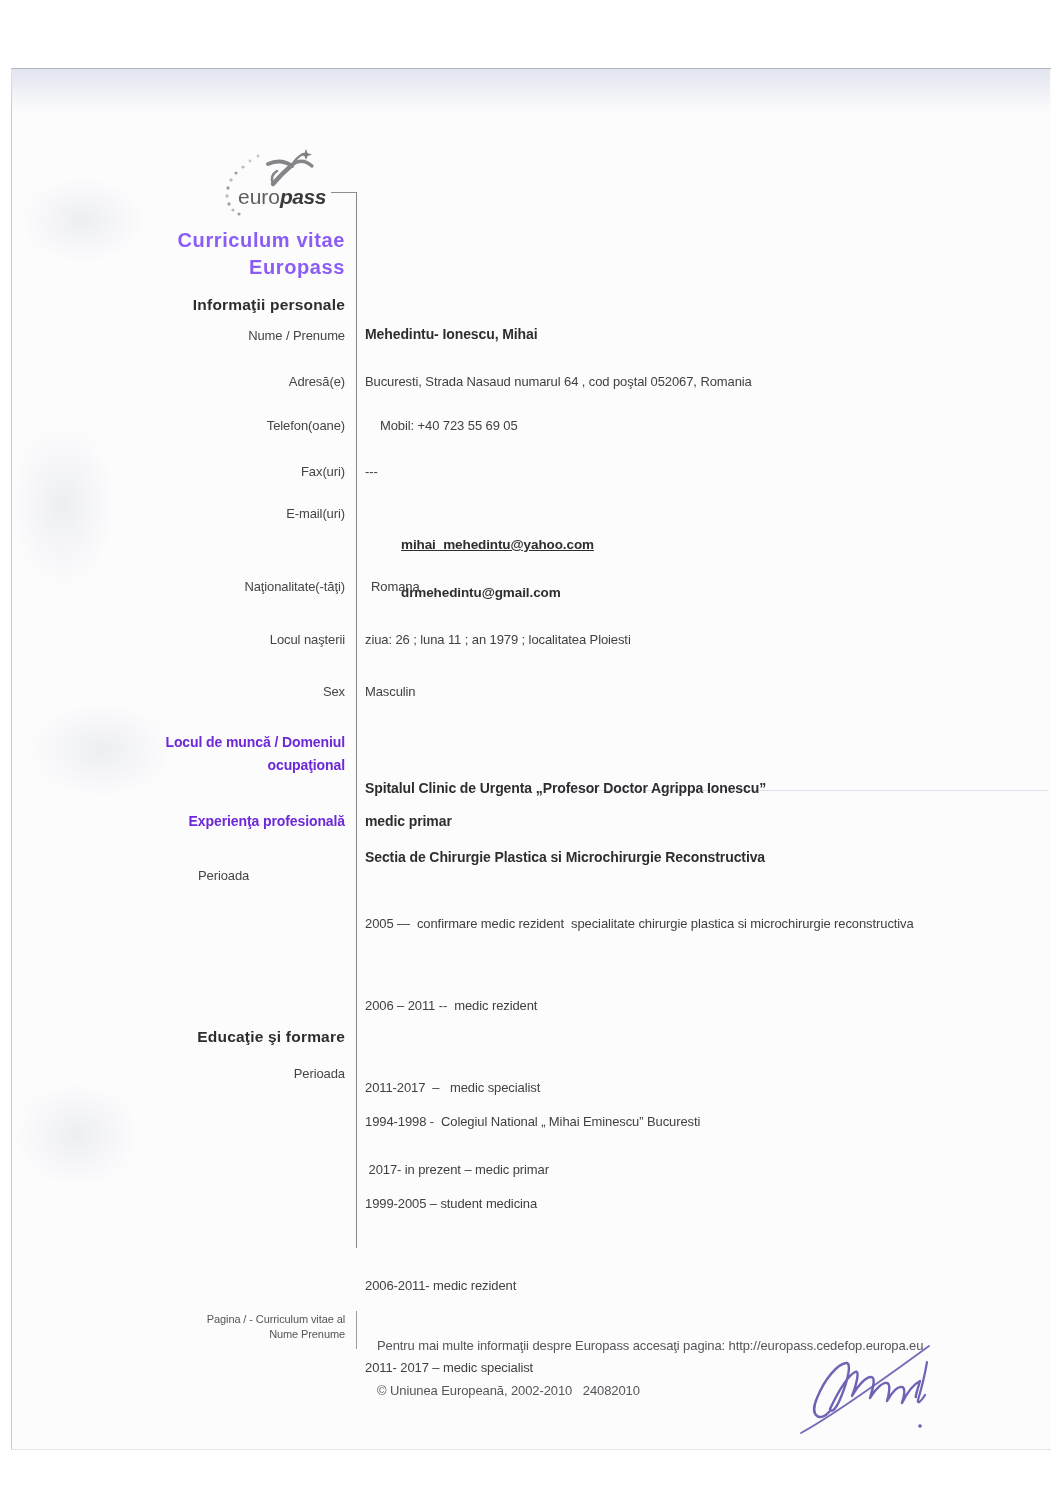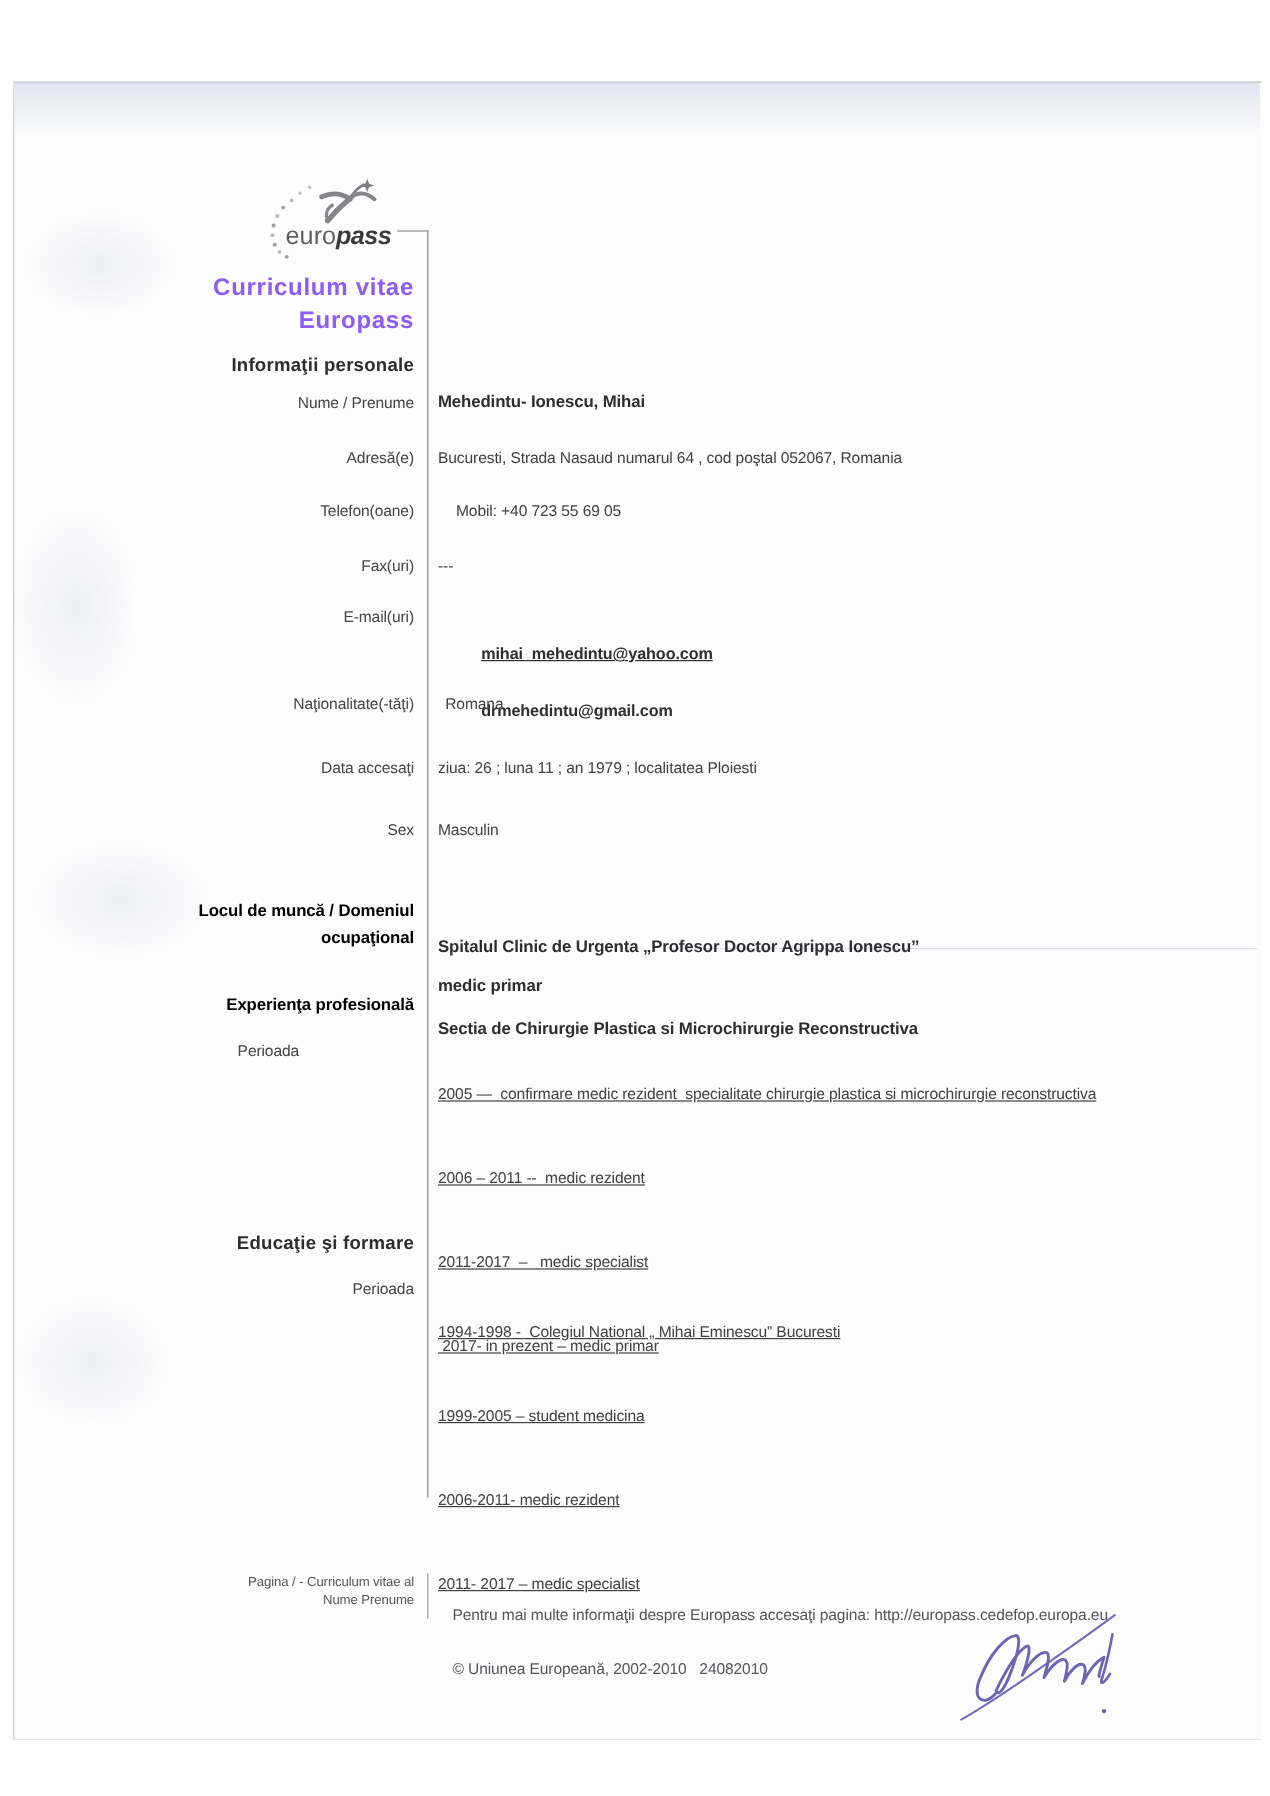--- a/index.html
+++ b/index.html
@@ -43,31 +43,31 @@
   }
   .section-head{
     position:absolute;left:0;width:345px;text-align:right;
     font-weight:700;font-size:15.5px;color:#2d2d2f;letter-spacing:0.2px;
   }
 
   
   .row{position:absolute;left:0;width:1048px;display:flex;align-items:flex-start;}
   .lab{width:345px;flex:0 0 345px;text-align:right;font-size:13px;color:#454548;
        letter-spacing:-0.1px;box-sizing:border-box;}
-  .lab.bold{font-weight:700;font-size:14px;color:#000000;margin-top:16px;}
+  .lab.bold{font-weight:700;font-size:14px;color:#6d28d9;}
   .lab.leftpos{text-align:left;padding-left:198px;}
   .val{flex:1;padding-left:20px;font-size:13px;color:#414144;letter-spacing:-0.1px;
        white-space:pre-wrap;box-sizing:border-box;}
   .val.bold{font-weight:700;font-size:14px;color:#2e2e30;}
   .val.indent{padding-left:35px;}
   .val.indent-sm{padding-left:26px;}
   .two-line{line-height:23px;}
   .email-line{font-weight:700;font-size:13.5px;color:#2e2e30;line-height:18px;}
   .email-line.u{text-decoration:underline;}
-  .list .item{margin:4px 0 17px 0;line-height:19px;text-decoration:underline;}
+  .list .item{margin:16px 0 17px 0;line-height:19px;}
   .list .item:last-child{margin-bottom:0;}
 
   
   .footer-left{
     position:absolute;left:0;top:1312px;width:345px;text-align:right;
     font-size:11px;line-height:15px;color:#55555a;letter-spacing:-0.1px;
   }
   .footer-right{
     position:absolute;left:357px;top:1308px;width:660px;text-align:left;
     font-size:13px;line-height:15px;color:#55555a;letter-spacing:-0.1px;white-space:pre-wrap;
@@ -155,21 +155,21 @@
       <div class="email-line">drmehedintu@gmail.com</div>
     </div>
   </div>
 
   <div class="row" style="top:579px;">
     <div class="lab">Naţionalitate(-tăţi)</div>
     <div class="val indent-sm">Romana</div>
   </div>
 
   <div class="row" style="top:632px;">
-    <div class="lab">Data accesaţi</div>
+    <div class="lab">Locul naşterii</div>
     <div class="val">ziua: 26 ; luna 11 ; an 1979 ; localitatea Ploiesti</div>
   </div>
 
   <div class="row" style="top:684px;">
     <div class="lab">Sex</div>
     <div class="val">Masculin</div>
   </div>
 
   <div class="row" style="top:731px;">
     <div class="lab bold two-line">

